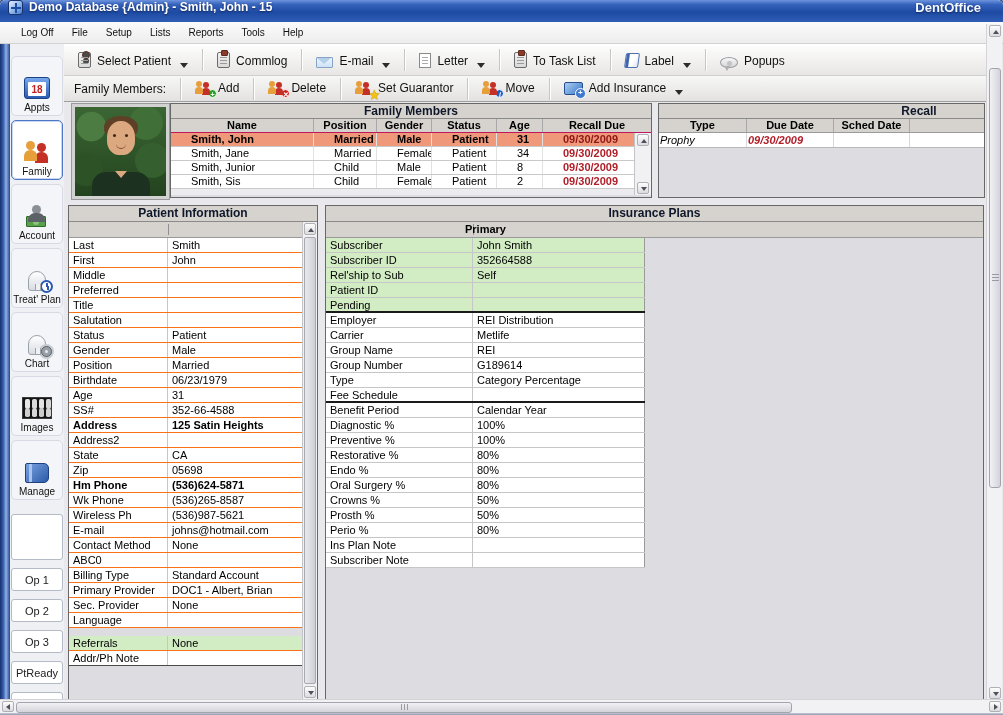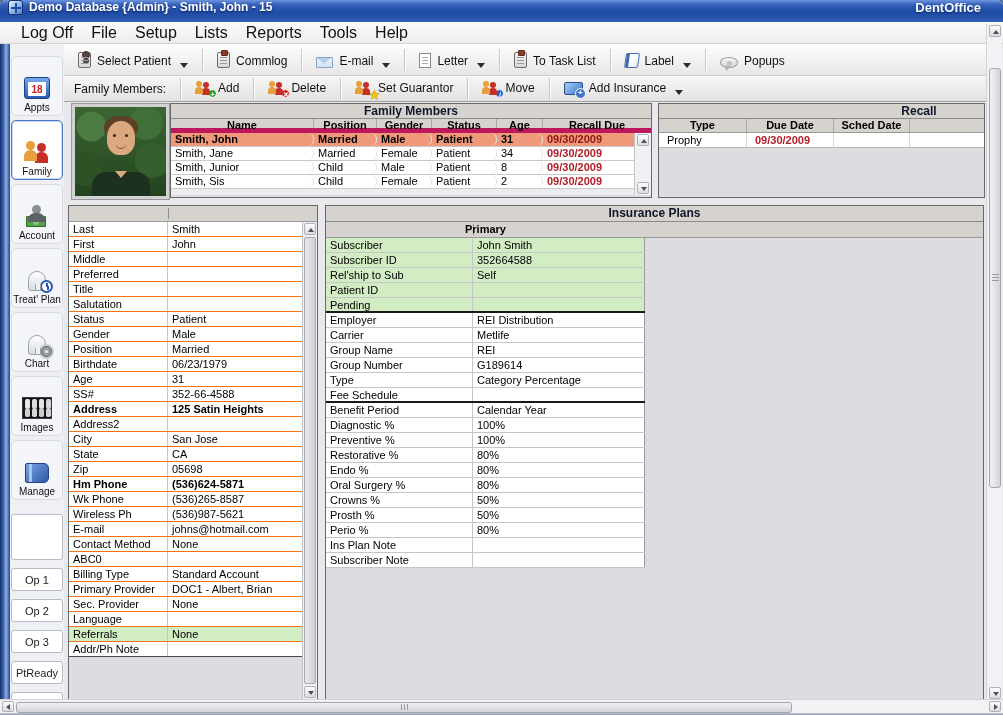--- a/index.html
+++ b/index.html
@@ -15,21 +15,21 @@
     background:linear-gradient(135deg,#eaf2ff 0%,#9cc0ee 45%,#4a7ec8 100%); border:1px solid #17336e; position:relative; }
   .app-ico::after { content:""; position:absolute; left:6px; top:2px; width:2px; height:10px; background:#1d4aa3; }
   .app-ico::before { content:""; position:absolute; left:2px; top:6px; width:10px; height:2px; background:#1d4aa3; }
   .titletext { color:#fff; font-size:12px; font-weight:600; text-shadow:0 1px 2px #10275c; }
   .brand { margin-left:auto; color:#f4f8ff; font-size:13px; font-weight:600; text-shadow:0 1px 2px #10275c; padding-right:14px; }
 
   
   .menubar { position:absolute; left:0; top:22px; width:1003px; height:22px;
     background:linear-gradient(#fbfbfb,#ededed); border-bottom:1px solid #d2d2d2;
     display:flex; align-items:center; padding-left:12px; }
-  .mitem { font-size:16px; color:#111; padding:2px 9px; cursor:default; }
+  .mitem { font-size:10px; color:#111; padding:2px 9px; cursor:default; }
 
   
   .toolbar1 { position:absolute; left:64px; top:44px; width:922px; height:32px;
     background:linear-gradient(#fefefe,#e7e6e4); border-bottom:1px solid #cfcfcf;
     display:flex; align-items:center; padding-left:4px; }
   .toolbar2 { position:absolute; left:64px; top:76px; width:922px; height:26px;
     background:linear-gradient(#f7f7f6,#e3e2e0); border-bottom:1px solid #9f9f9f;
     display:flex; align-items:center; padding-left:4px; }
   .tbtn { display:flex; align-items:flex-end; gap:6px; padding:4px 9px; font-size:12px; color:#111;
     border:1px solid transparent; border-radius:3px; cursor:default; height:26px; }
@@ -129,56 +129,56 @@
   .photo .shirt { position:absolute; left:17px; bottom:-2px; width:58px; height:26px; background:#1d3120; border-radius:14px 14px 0 0; }
   .photo .collar { position:absolute; left:40px; bottom:18px; width:12px; height:7px; background:#dca87f; clip-path:polygon(0 0,100% 0,50% 100%); }
 
   
   .gridtitle { background:#d6d3ce; border-bottom:1px solid #8a8a8a; font-size:12px; font-weight:bold; color:#0f172a;
     text-align:center; line-height:15px; height:16px; }
   .panel { position:absolute; border:1px solid #686868; background:#dddce0; }
 
   
   .famgrid { left:106px; top:1px; width:482px; height:95px; }
-  .famhdr { display:flex; height:14px; background:#d6d3ce; border-bottom:5px solid #be185d; }
+  .famhdr { display:flex; height:14px; background:#d6d3ce; border-bottom:1px solid #be185d; }
   .famhdr .hc { font-size:11px; font-weight:bold; text-align:center; line-height:13px; border-right:1px solid #a8a8a8; }
   .famrows { position:relative; background:#ececf0; height:62px; }
   .frow { display:flex; height:14px; background:#fff; border-bottom:1px solid #c9c9c9; font-size:11px; line-height:13px; }
-  .frow .fc { padding-left:4px; border-right:1px solid #e2e2e2; white-space:nowrap; overflow:hidden;border-radius:6px; }
+  .frow .fc { padding-left:20px; border-right:1px solid #e2e2e2; white-space:nowrap; overflow:hidden; }
   .frow .fc.date { color:#b01e28; font-weight:bold; }
   .frow.selected { background:#f0997a; font-weight:bold; }
   .frow.selected .fc.date { color:#8f1616; }
   .fc0{width:143px}.fc1{width:63px}.fc2{width:55px}.fc3{width:65px}.fc4{width:46px}.fc5{width:91px;flex:1}
   .famhdr .fc5 { flex:1; border-right:none; }
   .vsb-mini { position:absolute; right:0; top:0; bottom:0; width:17px; background:#f1f0f3; border-left:1px solid #c4c4c8; }
   .sb-arrow { position:absolute; left:2px; width:12px; height:12px; background:linear-gradient(#fdfdfd,#dcdce0); border:1px solid #b0b0b6; border-radius:2px; }
   .sb-arrow::after { content:""; position:absolute; left:3px; }
   .sb-up { top:1px; } .sb-up::after { top:4px; border-left:3px solid transparent; border-right:3px solid transparent; border-bottom:4px solid #50505a; }
   .sb-dn { bottom:1px; } .sb-dn::after { top:4px; border-left:3px solid transparent; border-right:3px solid transparent; border-top:4px solid #50505a; }
 
   
   .recgrid { left:594px; top:1px; width:327px; height:95px; overflow:hidden; }
   .recinner { width:520px; }
   .rechdr { display:flex; height:14px; background:#d6d3ce; border-bottom:1px solid #9a9a9a; width:327px; }
   .rechdr .hc { font-size:11px; font-weight:bold; text-align:center; line-height:13px; border-right:1px solid #a8a8a8; }
   .rrow { display:flex; height:15px; background:#fff; border-bottom:1px solid #b8b8b8; font-size:11px; line-height:14px; width:327px; }
-  .rrow .rc { padding-left:8px; border-right:1px solid #d8d8d8; }
+  .rrow .rc { padding-left:1px; border-right:1px solid #d8d8d8;font-style:italic; }
   .rrow .rc.date { color:#b01e28; font-weight:bold; }
   .rc0{width:88px}.rc1{width:87px}.rc2{width:76px}.rc3{flex:1;border-right:none}
 
   
   .patpanel { left:4px; top:103px; width:250px; height:495px; }
   .colhdr { height:16px; background:#d6d3ce; border-bottom:1px solid #9a9a9a; position:relative; }
   .colhdr .sep { position:absolute; top:2px; bottom:2px; width:1px; background:#8f8f8f; }
   .patrows { position:relative; }
   .prow { display:flex; height:15px; background:#fff; border-bottom:1px solid #f97316; font-size:11px; line-height:14px; width:233px; }
   .prow .pl { width:99px; padding-left:4px; border-right:1px solid #c6c6c6; white-space:nowrap; }
   .prow .pv { flex:1; padding-left:4px; white-space:nowrap; overflow:hidden; }
   .prow.bold { font-weight:bold; }
-  .prow.green { background:#d2ecc4; }
+  .prow.green { background:#d2ecc4;margin-top:8px; }
   .prow.lastline { border-bottom:1px solid #4a4a4a; }
   .vsb-long { position:absolute; right:0; top:16px; bottom:0; width:15px; background:#f1f0f3; border-left:1px solid #c4c4c8; }
   .vsb-long .sb-arrow { left:1px; }
   .vsb-long .thumb { position:absolute; left:1px; top:15px; bottom:15px; width:12px; background:linear-gradient(90deg,#e8e8ec,#cfcfd6); border:1px solid #a8a8b0; border-radius:2px; }
 
   
   .inspanel { left:261px; top:103px; width:659px; height:495px; }
   .insrows .irow { display:flex; height:15px; background:#fff; border-bottom:1px solid #c6c6c6; font-size:11px; line-height:14px; width:319px; }
   .irow .il { width:147px; padding-left:4px; border-right:1px solid #c6c6c6; white-space:nowrap; }
   .irow .iv { flex:1; padding-left:4px; border-right:1px solid #9a9a9a; white-space:nowrap; }
@@ -428,20 +428,21 @@
           <div class="rrow">
             <div class="rc rc0">Prophy</div>
             <div class="rc rc1 date">09/30/2009</div>
             <div class="rc rc2"></div>
             <div class="rc rc3"></div>
           </div>
         </div>
     </div>
 
     <div class="panel patpanel">
+      <div class="gridtitle">Patient Information</div>
       <div class="colhdr">
           <span class="sep" style="left:99px"></span>
         </div>
       <div class="patrows" id="patrows">
           <div class="prow">
             <div class="pl">Last</div>
             <div class="pv">Smith</div>
           </div>
           <div class="prow">
             <div class="pl">First</div>
@@ -487,24 +488,20 @@
             <div class="pl">SS#</div>
             <div class="pv">352-66-4588</div>
           </div>
           <div class="prow bold">
             <div class="pl">Address</div>
             <div class="pv">125 Satin Heights</div>
           </div>
           <div class="prow">
             <div class="pl">Address2</div>
             <div class="pv"></div>
-          </div>
-          <div class="prow">
-            <div class="pl">City</div>
-            <div class="pv">San Jose</div>
           </div>
           <div class="prow">
             <div class="pl">State</div>
             <div class="pv">CA</div>
           </div>
           <div class="prow">
             <div class="pl">Zip</div>
             <div class="pv">05698</div>
           </div>
           <div class="prow bold">

